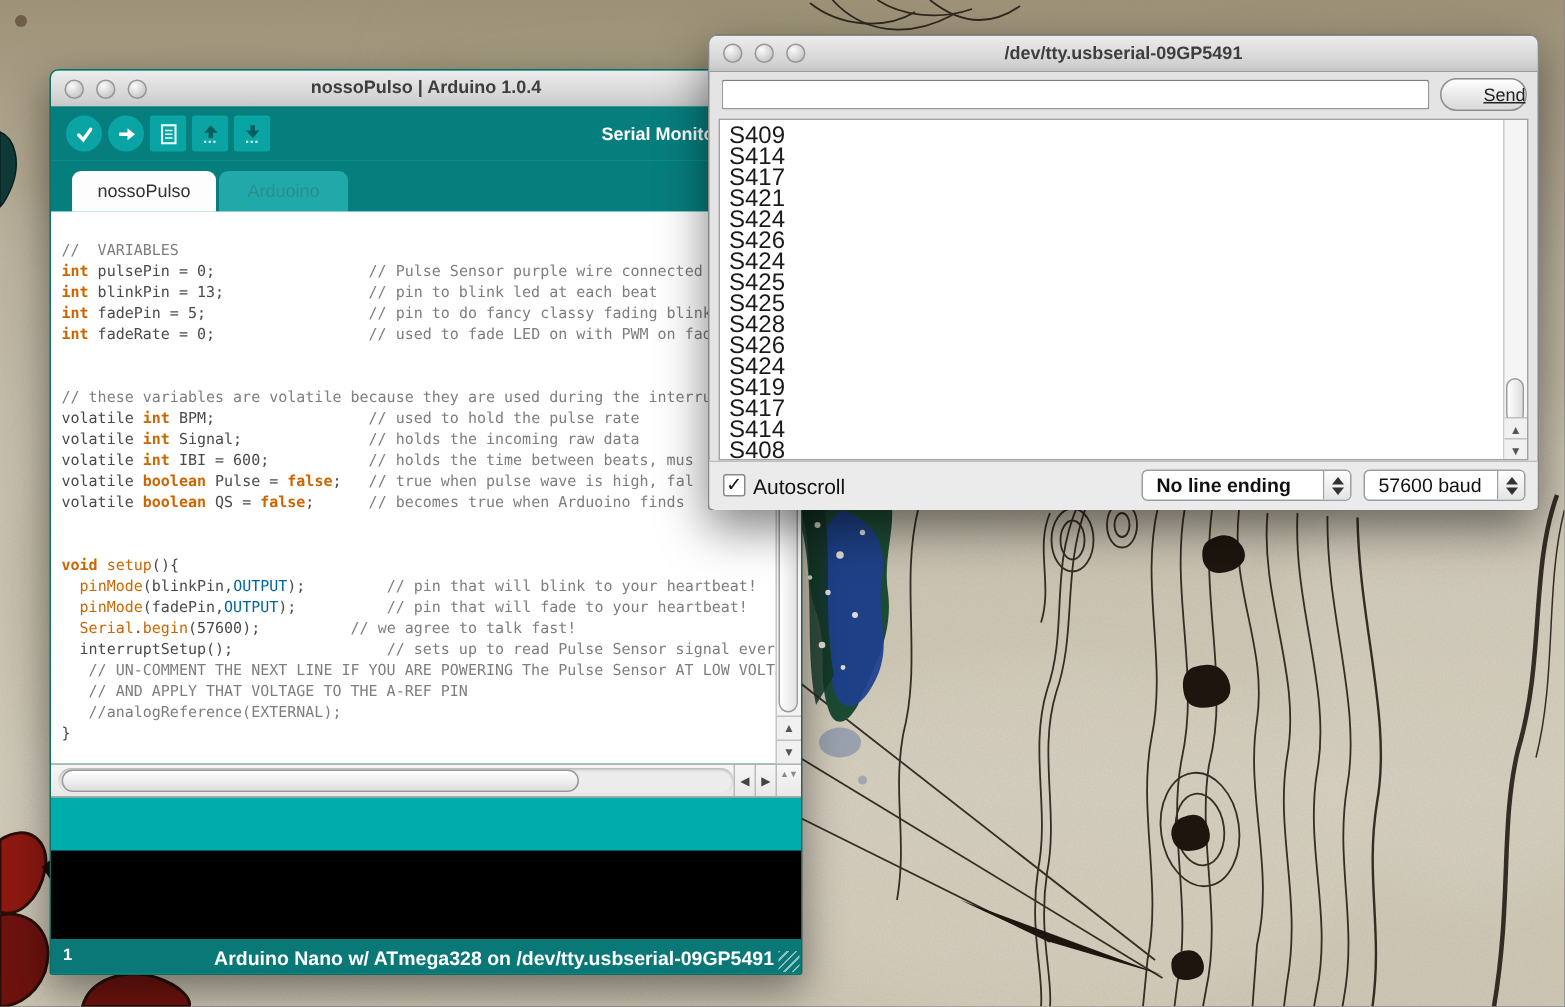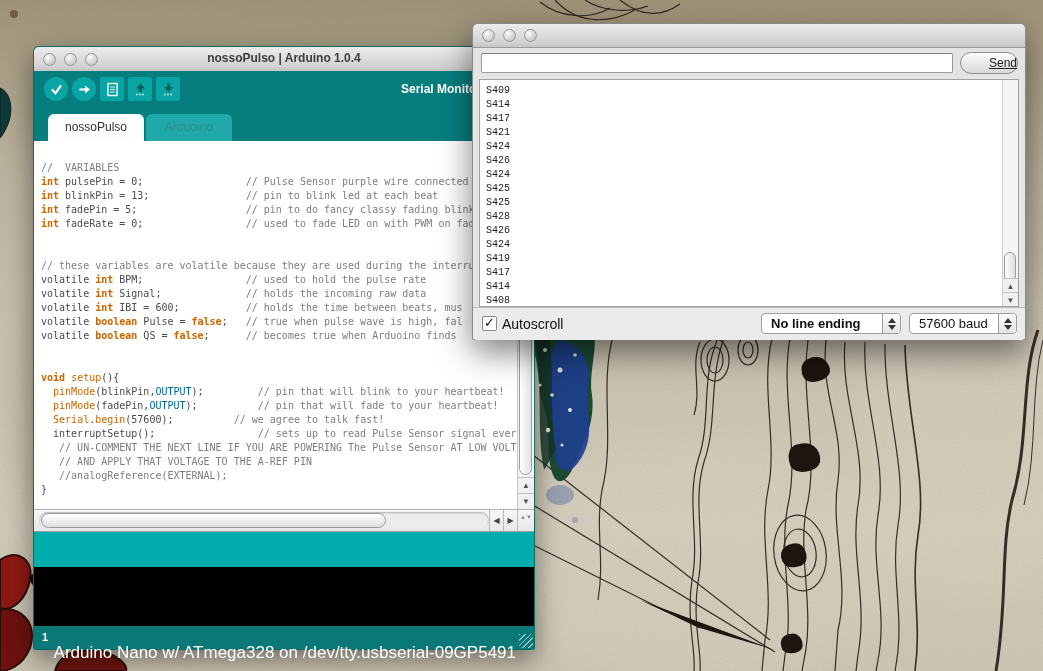--- a/index.html
+++ b/index.html
@@ -42,32 +42,32 @@
   .sb-arrow{position:absolute;left:0;width:16px;height:16px;font-size:8px;color:#555;text-align:center;line-height:16px;background:#f0f0f0;border-top:1px solid #c0c0c0;box-sizing:border-box;}
   .hscroll{position:absolute;left:0;top:462px;width:500px;height:23px;background:linear-gradient(#f6f6f6,#e8e8e8);border-top:1px solid #b3b3b3;border-bottom:1px solid #9d9d9d;box-sizing:border-box;}
   .htrack{position:absolute;left:5px;top:2px;width:450px;height:17px;border-radius:9px;background:#ececec;box-shadow:inset 0 1px 2px rgba(0,0,0,.25);}
   .hthumb{position:absolute;left:2px;top:1px;width:345px;height:15px;border-radius:8px;background:linear-gradient(#ffffff,#dedede);border:1px solid #999;box-sizing:border-box;}
   .h-arrow{position:absolute;top:0;width:14px;height:21px;font-size:8px;color:#444;text-align:center;line-height:21px;border-left:1px solid #bbb;box-sizing:border-box;}
   .corner{position:absolute;right:0;top:0;width:17px;height:21px;border-left:1px solid #bbb;box-sizing:border-box;font-size:6px;color:#8a8a8a;text-align:center;line-height:8px;padding-top:3px;}
   .progress-strip{position:absolute;left:0;top:485px;width:500px;height:35px;background:#00adad;}
   .console{position:absolute;left:0;top:520px;width:500px;height:59px;background:#000;}
   .statusbar{position:absolute;left:0;top:579px;width:500px;height:23px;background:#0b7878;color:#fff;}
   .line-num{position:absolute;left:8px;top:5px;font-size:11px;font-weight:bold;}
-  .board-info{position:absolute;right:18px;top:17px;font-size:17px;font-weight:normal;white-space:nowrap;}
+  .board-info{position:absolute;right:18px;top:5px;font-size:13px;font-weight:bold;white-space:nowrap;}
   .grip{position:absolute;right:1px;bottom:1px;width:14px;height:14px;background:repeating-linear-gradient(135deg,rgba(255,255,255,.55) 0 1px,transparent 1px 4px);}
   
   #serial{left:472px;top:23px;width:552px;height:315px;z-index:10;background:#e4e4e4;box-shadow:0 12px 32px rgba(0,0,0,.5);}
   #serial .titlebar{height:23px;}
   #serial .title-text{top:4px;font-size:12px;}
   #serial .lights{top:5px;}
   .inputrow{position:absolute;left:0;right:0;top:23px;height:32px;}
   .serial-input{position:absolute;left:8px;top:6px;width:462px;height:18px;border:1px solid #9a9a9a;border-top-color:#7f7f7f;border-radius:2px;font-size:12px;padding:0 4px;background:#fff;outline:none;}
   .send-btn{position:absolute;right:7px;top:5px;width:58px;height:22px;border-radius:11px;background:linear-gradient(#ffffff,#ececec 45%,#d9d9d9);border:1px solid #8d8d8d;font-size:12px;color:#222;text-align:right;line-height:20px;box-sizing:border-box;text-decoration:underline;}
   .serial-output{position:absolute;left:6px;right:6px;top:55px;height:228px;background:#fff;border:1px solid #a2a2a2;box-sizing:border-box;overflow:hidden;}
-  .serial-text{position:absolute;left:6px;top:4px;font-family:Liberation Mono, monospace;font-size:10px;line-height:14px;color:#1a1a1a;}
+  .serial-text{position:absolute;left:6px;top:4px;font-family:Liberation Sans, sans-serif;font-size:16px;line-height:14px;color:#1a1a1a;}
   .so-scroll{position:absolute;right:0;top:0;bottom:0;width:16px;background:#f5f5f5;border-left:1px solid #ccc;box-sizing:border-box;}
   .so-thumb{position:absolute;left:1px;width:12px;top:172px;height:30px;border-radius:6px;background:linear-gradient(90deg,#fff,#ddd);border:1px solid #9c9c9c;box-sizing:border-box;}
   .bottombar{position:absolute;left:0;right:0;top:283px;height:32px;background:#ebebeb;border-top:1px solid #bdbdbd;border-radius:0 0 4px 4px;}
   .checkbox{position:absolute;left:9px;top:8px;width:13px;height:13px;background:#fff;border:1px solid #8a8a8a;border-radius:2px;font-size:13px;line-height:11px;text-align:center;color:#111;}
   .cb-label{position:absolute;left:29px;top:8px;font-size:14px;color:#111;}
   .dropdown{position:absolute;top:5px;height:21px;background:#fff;border:1px solid #9e9e9e;border-radius:4px;box-sizing:border-box;font-size:13px;color:#111;}
   .dd-label{position:absolute;left:9px;top:2px;white-space:nowrap;}
   .dd-stepper{position:absolute;right:0;top:0;bottom:0;width:17px;border-left:1px solid #9e9e9e;background:linear-gradient(#fdfdfd,#e4e4e4);display:flex;flex-direction:column;align-items:center;justify-content:center;border-radius:0 3px 3px 0;}
   .tri-up{width:0;height:0;border-left:4px solid transparent;border-right:4px solid transparent;border-bottom:5px solid #333;margin-bottom:2px;}
   .tri-down{width:0;height:0;border-left:4px solid transparent;border-right:4px solid transparent;border-top:5px solid #333;}
@@ -259,20 +259,21 @@
     </div>
   </div>
 
   <div class="mac-window" id="serial">
     <div class="titlebar">
       <div class="lights">
         <span class="light"></span>
         <span class="light"></span>
         <span class="light"></span>
       </div>
+      <div class="title-text">/dev/tty.usbserial-09GP5491</div>
     </div>
 
     <div class="inputrow">
       <input class="serial-input" type="text" value="" style="">
       <div class="send-btn">Send</div>
     </div>
 
     <div class="serial-output">
       <div class="serial-text">
           <div class="serial-line">S409</div>

